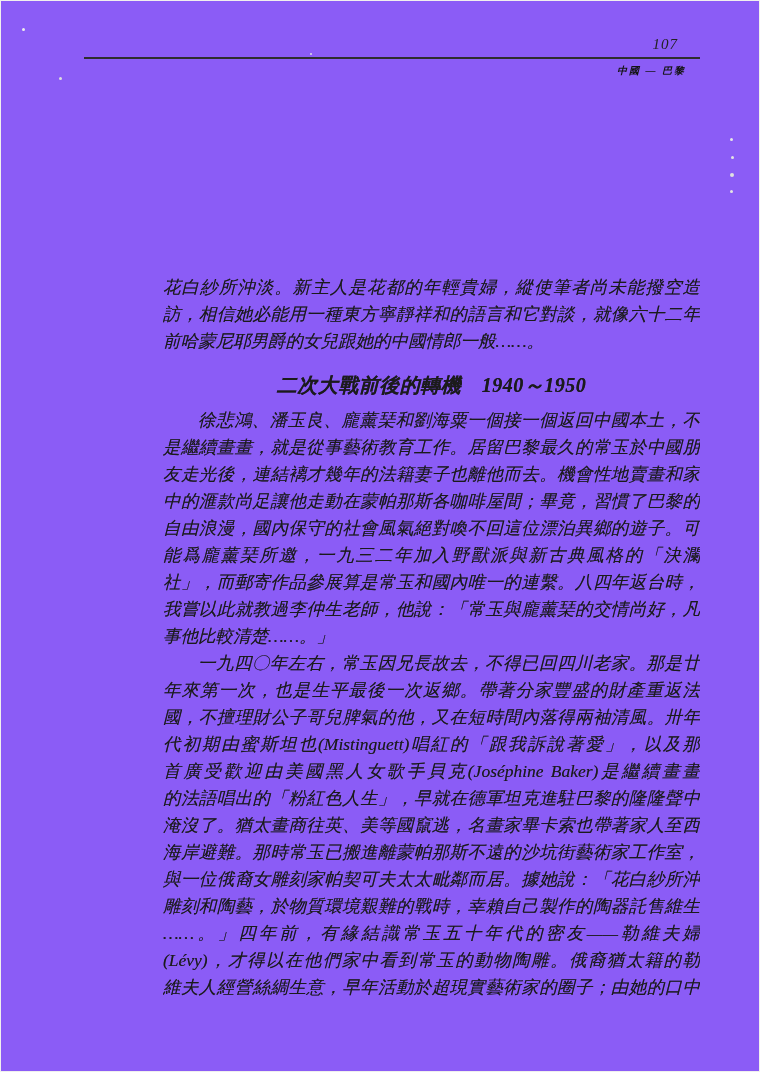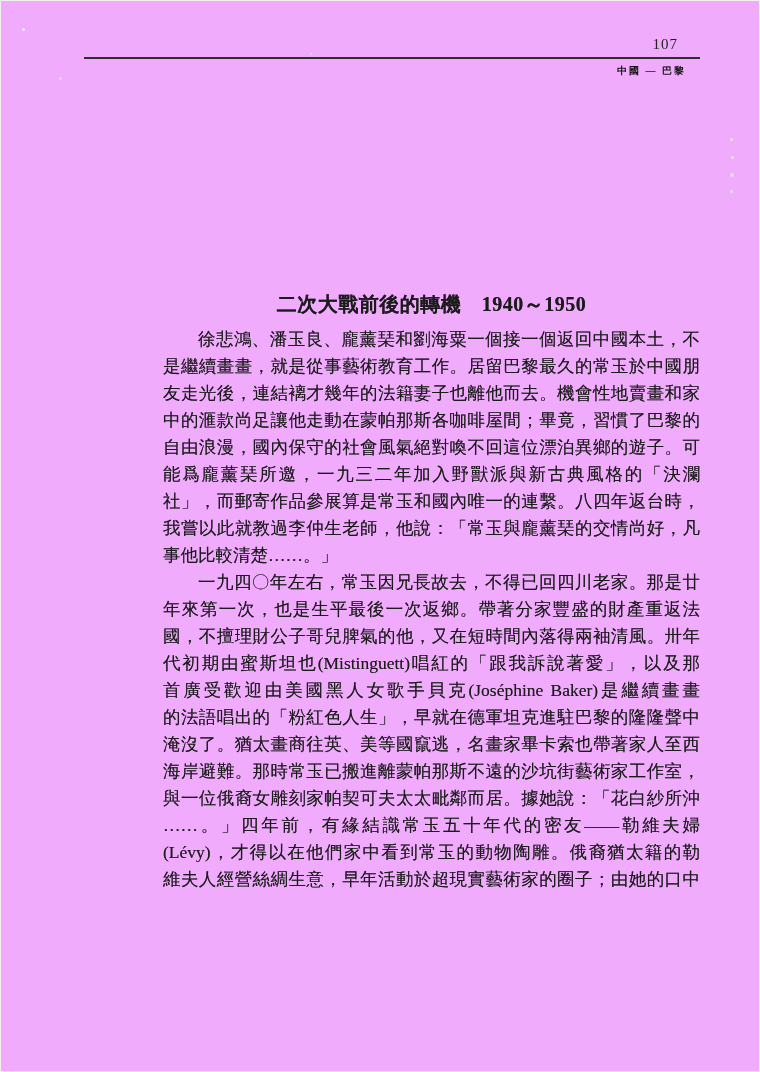--- a/index.html
+++ b/index.html
@@ -1,24 +1,25 @@
 <!DOCTYPE html>
 <html><head>
 <meta charset="utf-8">
 <style>
   html, body { margin: 0; padding: 0; background: #ffffff; }
   .page {
     position: relative;
     width: 760px;
     height: 1072px;
-    background: #f0abfc;
+    background: #8b5cf6;
     box-shadow: inset 0 0 0 1px #f0f0ee;
     overflow: hidden;
     font-family: "Liberation Serif", "DejaVu Serif", serif;
     color: #1b1b1b;
+    font-style: italic;
   }
   
   .pageno {
     position: absolute;
     top: 36px;
     right: 82px;
     font-size: 15px;
     letter-spacing: 1px;
     color: #222;
   }
@@ -77,20 +78,25 @@
 </head>
 <body>
 
 <div class="page">
 
   <div class="pageno">107</div>
   <div class="rule"></div>
   <div class="runhead">中國 — 巴黎</div>
 
   <div class="text-block">
+      <div class="para">
+        <div class="line">花白紗所沖淡。新主人是花都的年輕貴婦，縱使筆者尚未能撥空造</div>
+        <div class="line">訪，相信她必能用一種東方寧靜祥和的語言和它對談，就像六十二年</div>
+        <div class="line short">前哈蒙尼耶男爵的女兒跟她的中國情郎一般……。</div>
+      </div>
       <div class="heading">二次大戰前後的轉機　1940～1950</div>
       <div class="para">
         <div class="line indent">徐悲鴻、潘玉良、龐薰琹和劉海粟一個接一個返回中國本土，不</div>
         <div class="line">是繼續畫畫，就是從事藝術教育工作。居留巴黎最久的常玉於中國朋</div>
         <div class="line">友走光後，連結褵才幾年的法籍妻子也離他而去。機會性地賣畫和家</div>
         <div class="line">中的滙款尚足讓他走動在蒙帕那斯各咖啡屋間；畢竟，習慣了巴黎的</div>
         <div class="line">自由浪漫，國內保守的社會風氣絕對喚不回這位漂泊異鄉的遊子。可</div>
         <div class="line">能爲龐薰琹所邀，一九三二年加入野獸派與新古典風格的「決瀾</div>
         <div class="line">社」，而郵寄作品參展算是常玉和國內唯一的連繫。八四年返台時，</div>
         <div class="line">我嘗以此就教過李仲生老師，他說：「常玉與龐薰琹的交情尚好，凡</div>
@@ -99,20 +105,21 @@
       <div class="para">
         <div class="line indent">一九四〇年左右，常玉因兄長故去，不得已回四川老家。那是廿</div>
         <div class="line">年來第一次，也是生平最後一次返鄉。帶著分家豐盛的財產重返法</div>
         <div class="line">國，不擅理財公子哥兒脾氣的他，又在短時間內落得兩袖清風。卅年</div>
         <div class="line">代初期由蜜斯坦也(Mistinguett)唱紅的「跟我訴說著愛」，以及那</div>
         <div class="line">首廣受歡迎由美國黑人女歌手貝克(Joséphine Baker)是繼續畫畫</div>
         <div class="line">的法語唱出的「粉紅色人生」，早就在德軍坦克進駐巴黎的隆隆聲中</div>
         <div class="line">淹沒了。猶太畫商往英、美等國竄逃，名畫家畢卡索也帶著家人至西</div>
         <div class="line">海岸避難。那時常玉已搬進離蒙帕那斯不遠的沙坑街藝術家工作室，</div>
         <div class="line">與一位俄裔女雕刻家帕契可夫太太毗鄰而居。據她說：「花白紗所沖淡</div>
+        <div class="line">雕刻和陶藝，於物質環境艱難的戰時，幸賴自己製作的陶器託售維生</div>
         <div class="line">……。」四年前，有緣結識常玉五十年代的密友——勒維夫婦</div>
         <div class="line">(Lévy)，才得以在他們家中看到常玉的動物陶雕。俄裔猶太籍的勒</div>
         <div class="line">維夫人經營絲綢生意，早年活動於超現實藝術家的圈子；由她的口中</div>
       </div>
     </div>
 
   <div class="speck" style="left:59px; top:77px; width:3px; height:3px;"></div>
   <div class="speck" style="left:310px; top:53px; width:2px; height:2px;"></div>
   <div class="speck" style="left:730px; top:138px; width:3px; height:3px; background:#e6e6e6;"></div>
   <div class="speck" style="left:731px; top:156px; width:3px; height:3px; background:#e3e3e3;"></div>

